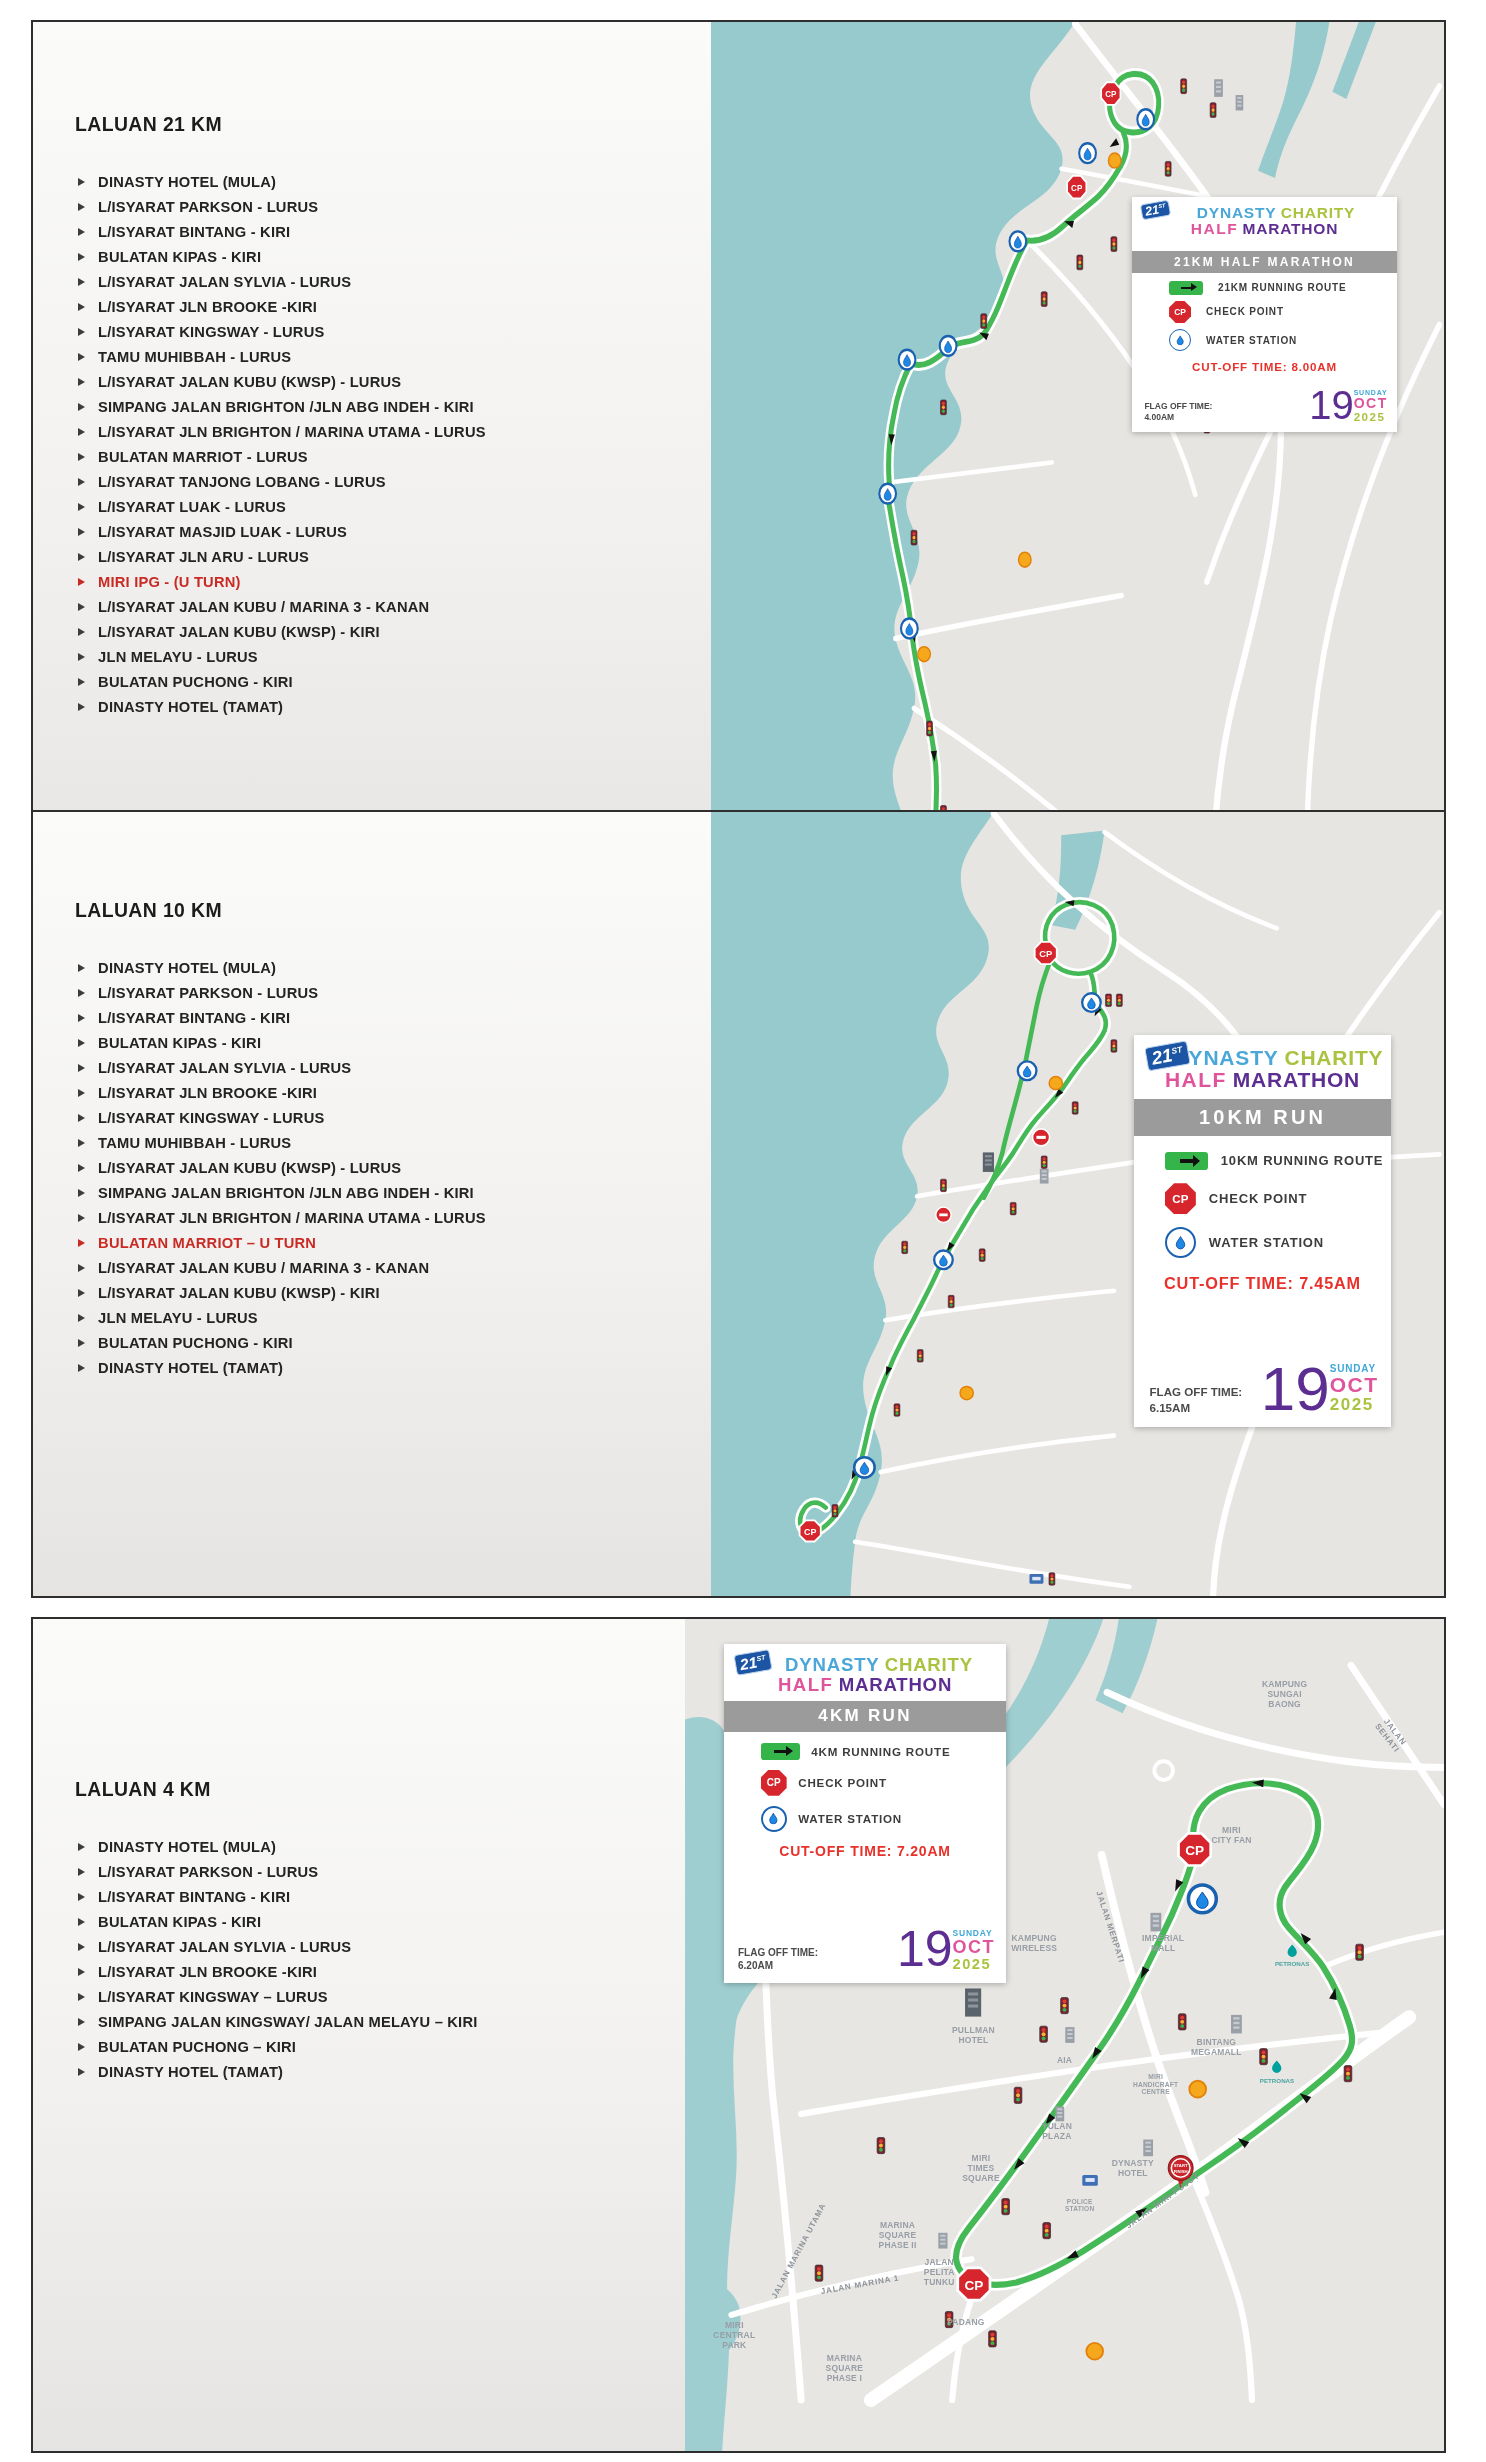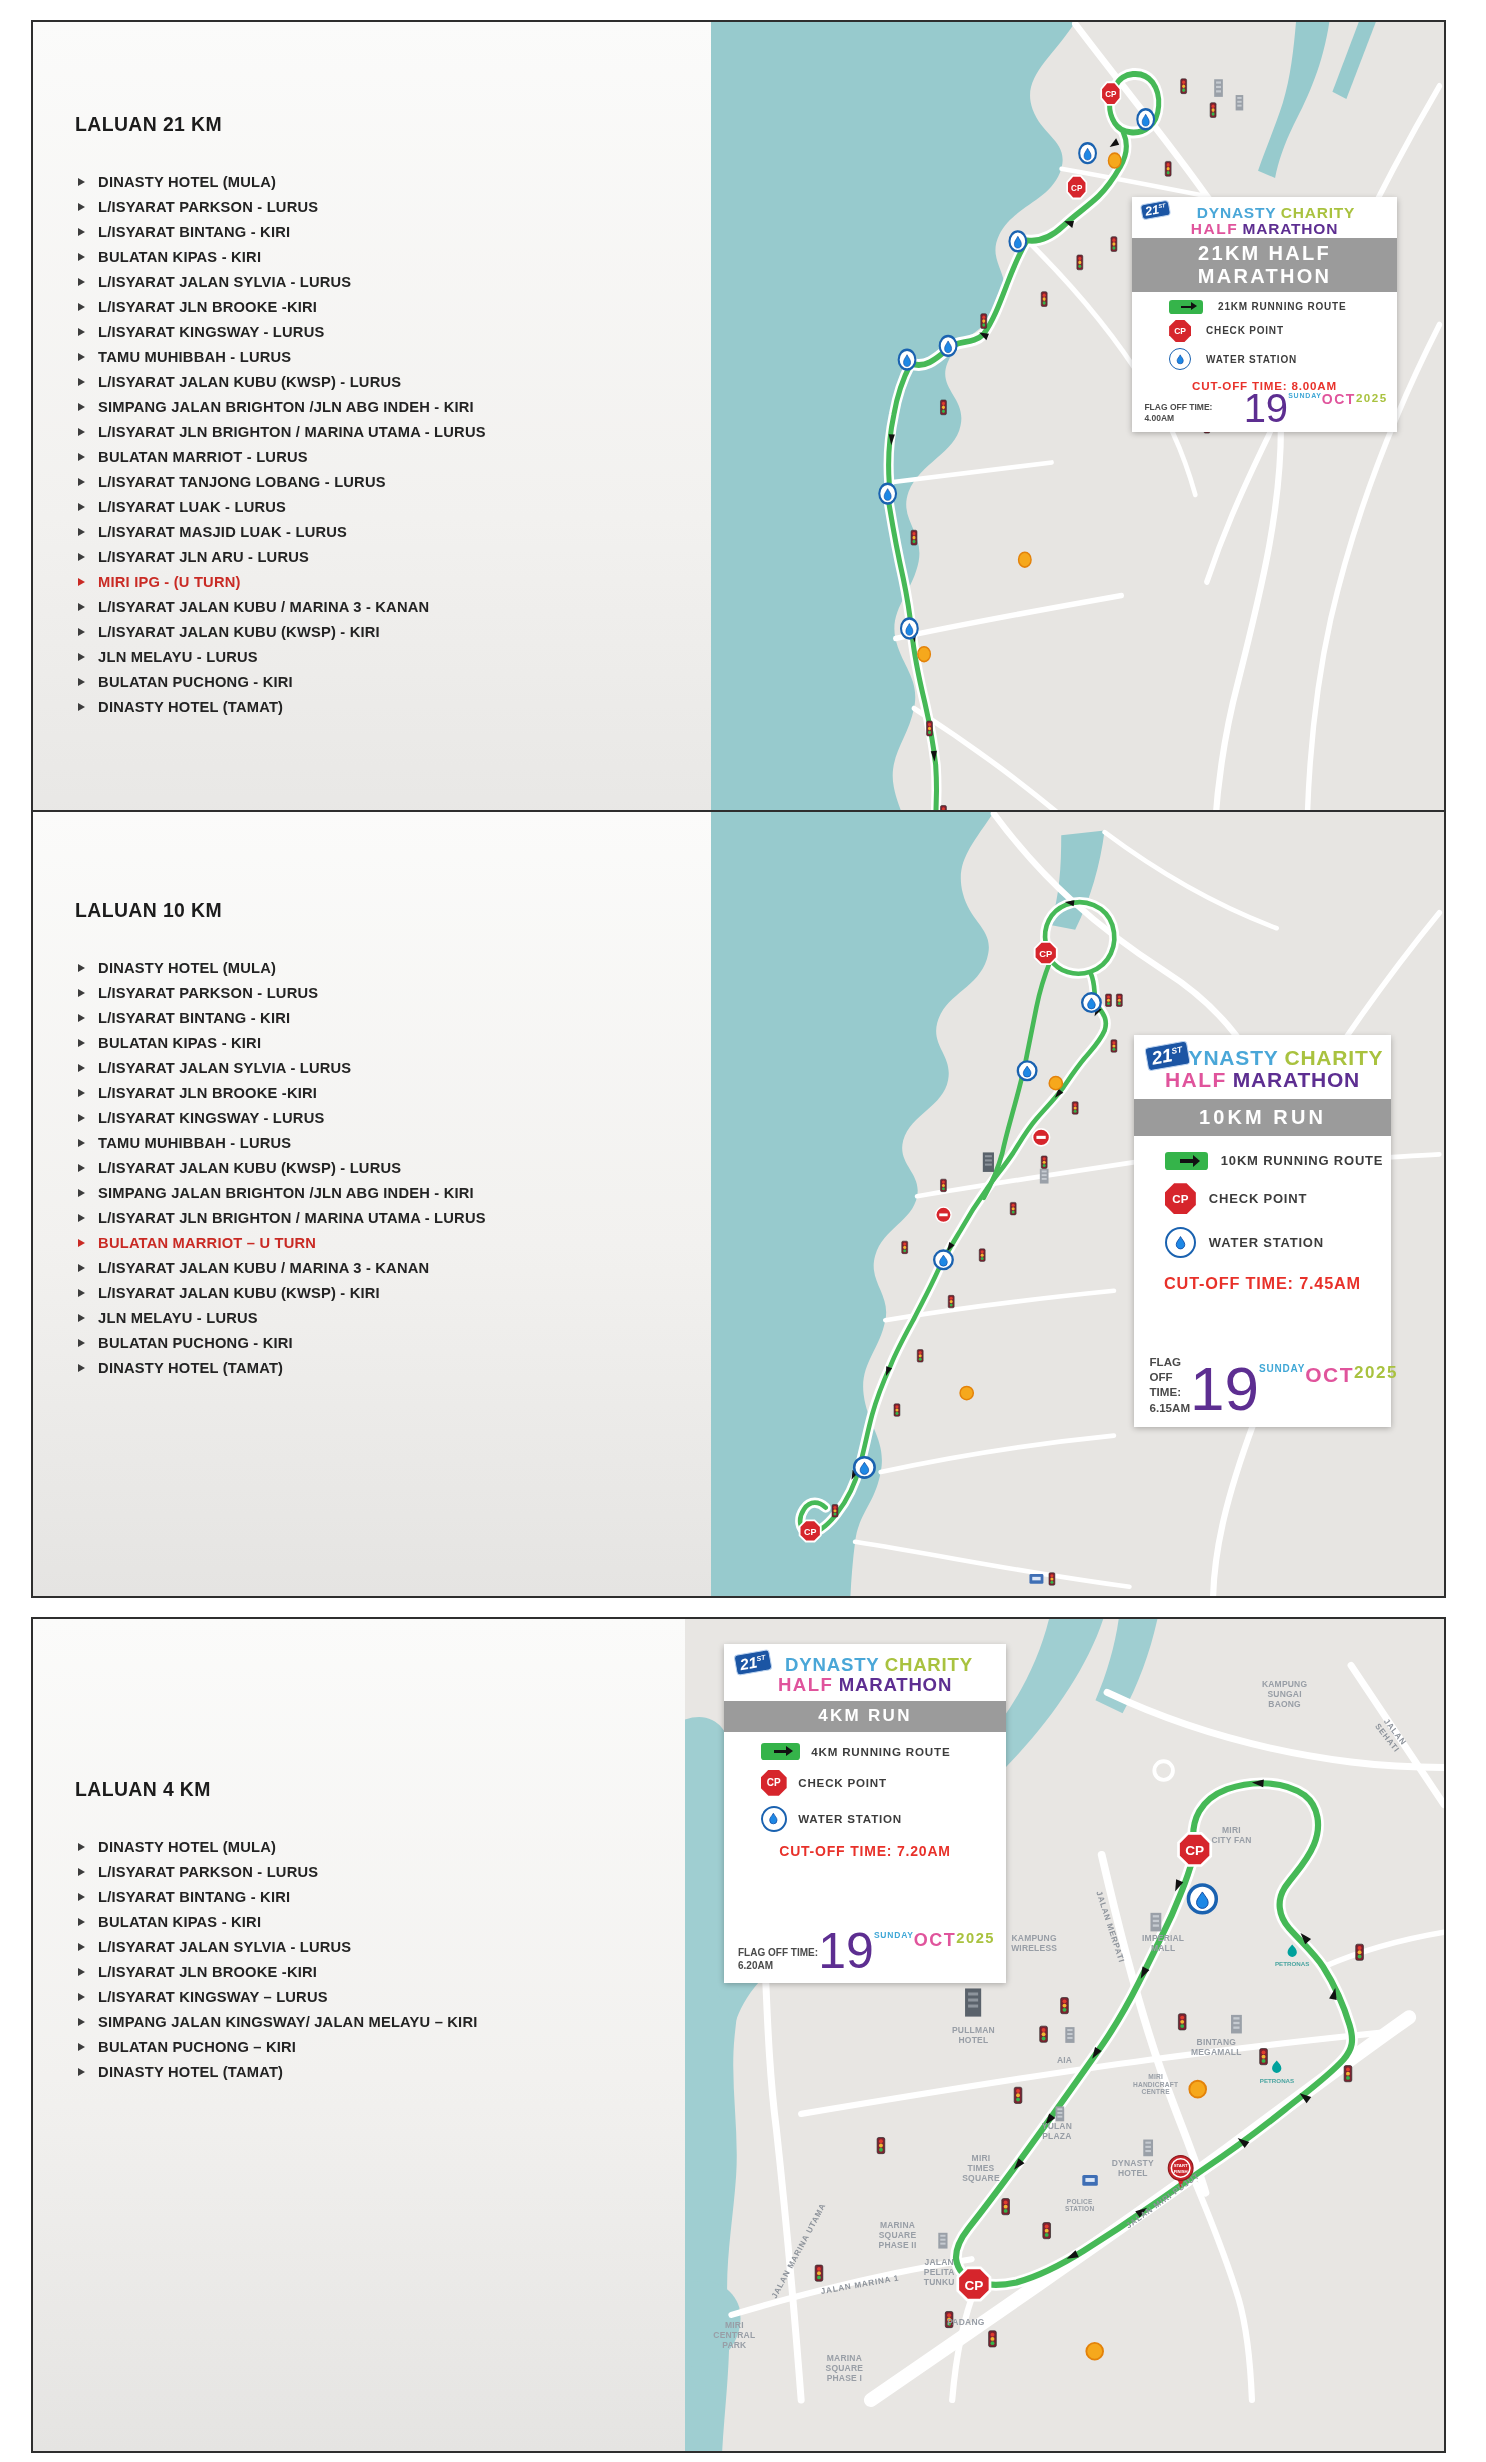--- a/index.html
+++ b/index.html
@@ -62,21 +62,21 @@
         justify-content:center;flex:none;
         clip-path:polygon(30% 0,70% 0,100% 30%,100% 70%,70% 100%,30% 100%,0 70%,0 30%)}
   .wsic{border-radius:50%;background:#fff;display:flex;align-items:center;
         justify-content:center;flex:none;box-sizing:border-box;border:2.3px solid #1a62b0}
   .ltext{font-weight:bold;color:#3c3c3c;letter-spacing:0.8px;white-space:nowrap}
   .cutoff{color:#e8312a;font-weight:bold;letter-spacing:0.8px}
   .daterow{flex:1;display:flex;align-items:flex-end;justify-content:space-between}
   .flag{text-align:left;font-weight:bold;color:#4a4a4a;line-height:1.3;white-space:pre-line}
   .bigdate{display:flex;align-items:flex-start}
   .d19{color:#5d2e91;font-weight:normal;line-height:.82}
-  .dcol{display:flex;flex-direction:row;align-items:flex-start;text-align:center;line-height:1.05}
+  .dcol{display:flex;flex-direction:column;align-items:flex-start;text-align:center;line-height:1.05}
   .sun{color:#3fa7d6;font-weight:bold;letter-spacing:0.8px}
   .oct{color:#e0549c;font-weight:bold;letter-spacing:1.5px}
   .yr{color:#a9c23f;font-weight:bold;letter-spacing:1.5px}
 
   
   .c2 .brand{margin-top:12.4px}
   .c2 .badge{left:12.4px;top:-3.1px;font-size:18.6px;padding:1.5px 4.6px}
   .c2 .bl1{font-size:21px;padding-left:31px}.c2 .bl2{font-size:21px}
   .c2 .banner{margin-top:7.7px;font-size:20px;letter-spacing:3.1px;padding:7px 0}
   .c2 .lrows{margin-top:15.5px;gap:13px}
@@ -88,21 +88,21 @@
   .c2 .ltext{font-size:13px}
   .c2 .cutoff{font-size:16.3px;margin-top:15.5px}
   .c2 .daterow{padding:0 12.4px 12.4px 15.5px}
   .c2 .flag{font-size:11.6px}
   .c2 .d19{font-size:62px}
   .c2 .sun{font-size:10px}.c2 .oct{font-size:21px}.c2 .yr{font-size:17px}
 
   .c1 .brand{margin-top:7.7px}
   .c1 .badge{left:9.3px;top:-3.1px;font-size:12.4px;padding:0.8px 3.1px}
   .c1 .bl1{font-size:15.5px;padding-left:23px}.c1 .bl2{font-size:15.5px}
-  .c1 .banner{margin-top:1px;font-size:20px;letter-spacing:2.3px;padding:3.9px 0}
+  .c1 .banner{margin-top:14px;font-size:12px;letter-spacing:2.3px;padding:3.9px 0}
   .c1 .lrows{margin-top:7.7px;gap:6.2px}
   .c1 .lrow{width:72%;gap:15px}
   .c1 .ric{width:34px;height:14px}.c1 .arr{width:10px;height:2.3px}
   .c1 .arr:after{border-left-width:6.2px;border-top-width:4.6px;border-bottom-width:4.6px;top:-3.5px}
   .c1 .cpic{width:22px;height:22px;font-size:8.5px}
   .c1 .wsic{width:22px;height:22px;border-width:1.9px}.c1 .wsic svg{width:12.4px;height:12.4px}
   .c1 .ltext{font-size:10px}
   .c1 .cutoff{font-size:11.6px;margin-top:8.5px}
   .c1 .daterow{padding:0 9.3px 9.3px 12.4px}
   .c1 .flag{font-size:8.5px}

